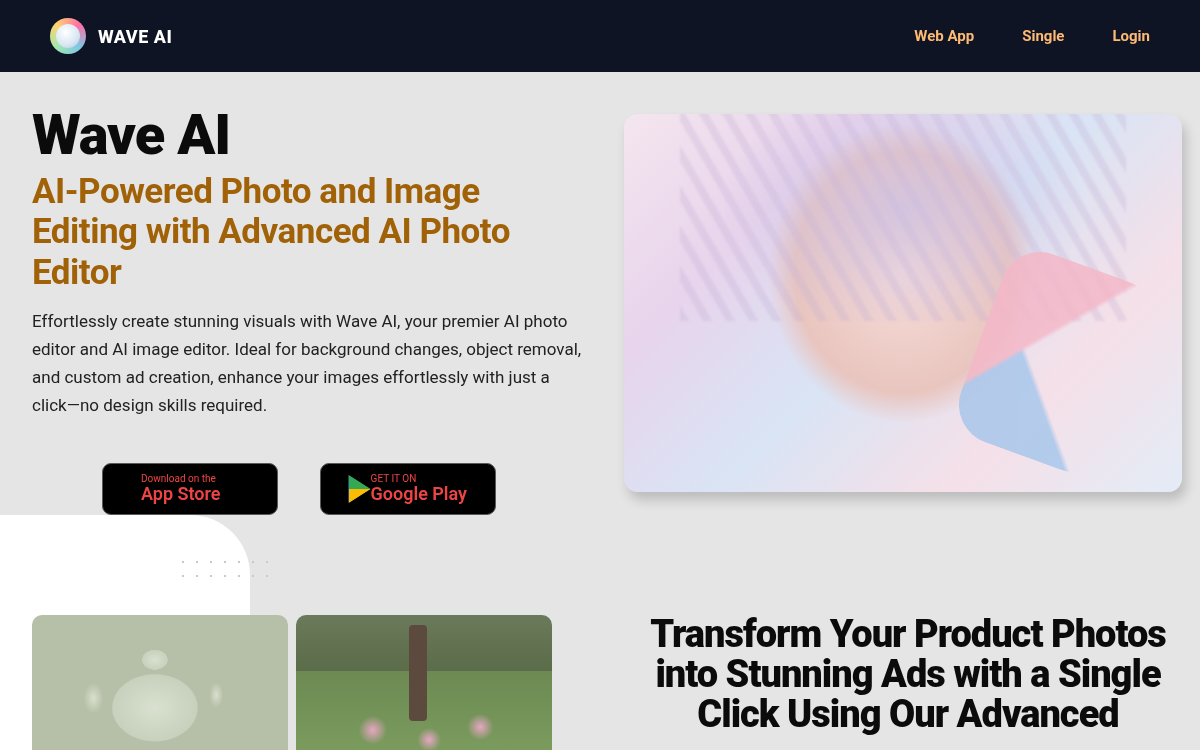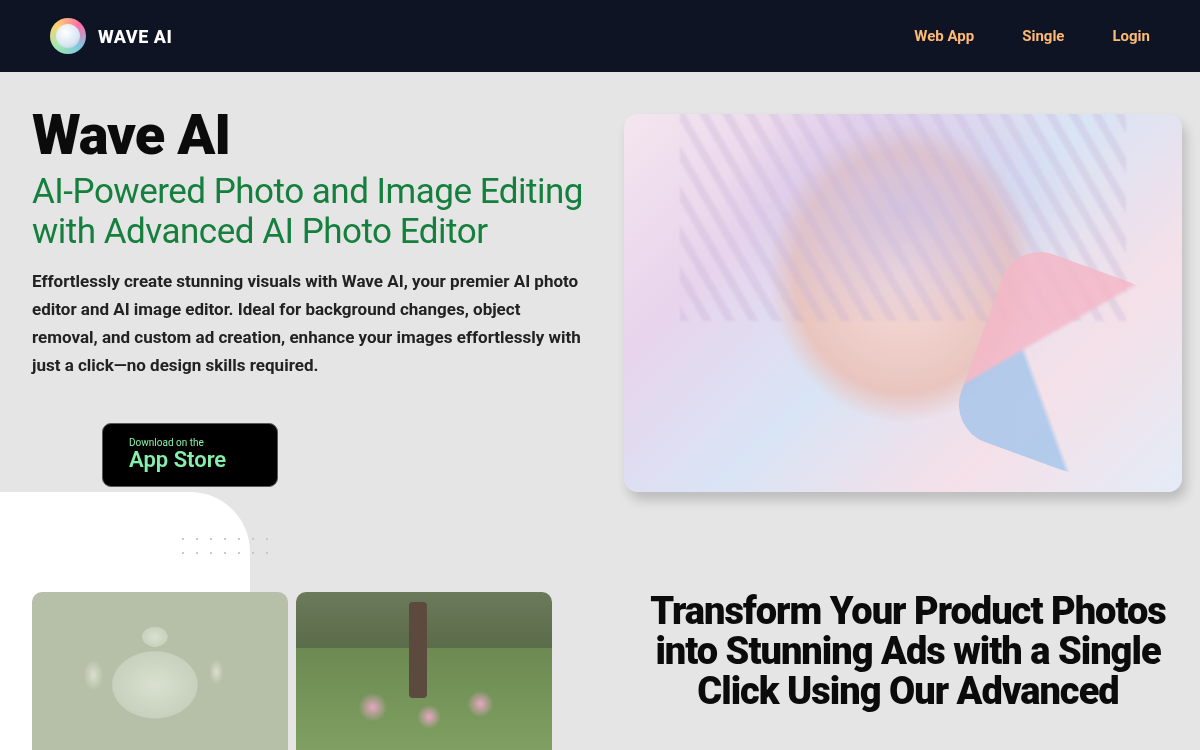--- a/index.html
+++ b/index.html
@@ -66,58 +66,57 @@
 .hero-title {
   font-size: 56px;
   font-weight: 900;
   letter-spacing: -1px;
   color: #0b0b0b;
   margin-bottom: 4px;
   margin-top: 0;
 }
 .hero-sub {
   font-size: 35px;
-  font-weight: 400;
-  color: #15803d;
+  font-weight: 700;
+  color: #a16207;
   line-height: 1.15;
   letter-spacing: -0.5px;
   margin-bottom: 14px;
 }
 .hero-desc {
   font-size: 17px;
   color: #222;
   line-height: 1.65;
   margin-bottom: 44px;
-  font-weight: bold;
 }
 .store-buttons {
   display: flex;
   gap: 42px;
   padding-left: 70px;
 }
 .store-btn {
   background: #000;
   border: 1px solid #595959;
   border-radius: 9px;
   display: flex;
   align-items: center;
   gap: 10px;
-  padding: 8px 16px;
+  padding: 8px 28px;
   cursor: pointer;
-  color: #86efac;
+  color: #ef4444;
   width: 176px;
-  height: 64px;
+  height: 52px;
 }
 .store-btn .small {
   font-size: 10px;
   line-height: 1;
   white-space: nowrap;
 }
 .store-btn .big {
-  font-size: 22px;
+  font-size: 18px;
   font-weight: 600;
   line-height: 1.1;
   white-space: nowrap;
 }
 .apple-glyph { font-size: 28px; line-height: 1; }
 .play-triangle {
   width: 0; height: 0;
   border-top: 14px solid transparent;
   border-bottom: 14px solid transparent;
   border-left: 22px solid;
@@ -261,20 +260,31 @@
     <h2 class="hero-sub">AI-Powered Photo and Image Editing with Advanced AI Photo Editor</h2>
     <p class="hero-desc">Effortlessly create stunning visuals with Wave AI, your premier AI photo editor and AI image editor. Ideal for background changes, object removal, and custom ad creation, enhance your images effortlessly with just a click—no design skills required.</p>
     <div class="store-buttons">
       <a class="store-btn">
         <span class="apple-glyph"></span>
         <span>
           <div class="small">Download on the</div>
           <div class="big">App Store</div>
         </span>
       </a>
+      <a class="store-btn">
+        <span class="play-stack">
+          <span class="play-triangle t4"></span>
+          <span class="play-triangle t1"></span>
+          <span class="play-triangle t2"></span>
+        </span>
+        <span>
+          <div class="small">GET IT ON</div>
+          <div class="big">Google Play</div>
+        </span>
+      </a>
     </div>
   </div>
   <div class="hero-image"></div>
 </section>
 
 <section class="section2">
   <div class="white-blob"></div>
   <div class="dots"></div>
   <div class="product-images">
     <div class="prod-img teapot"></div>

